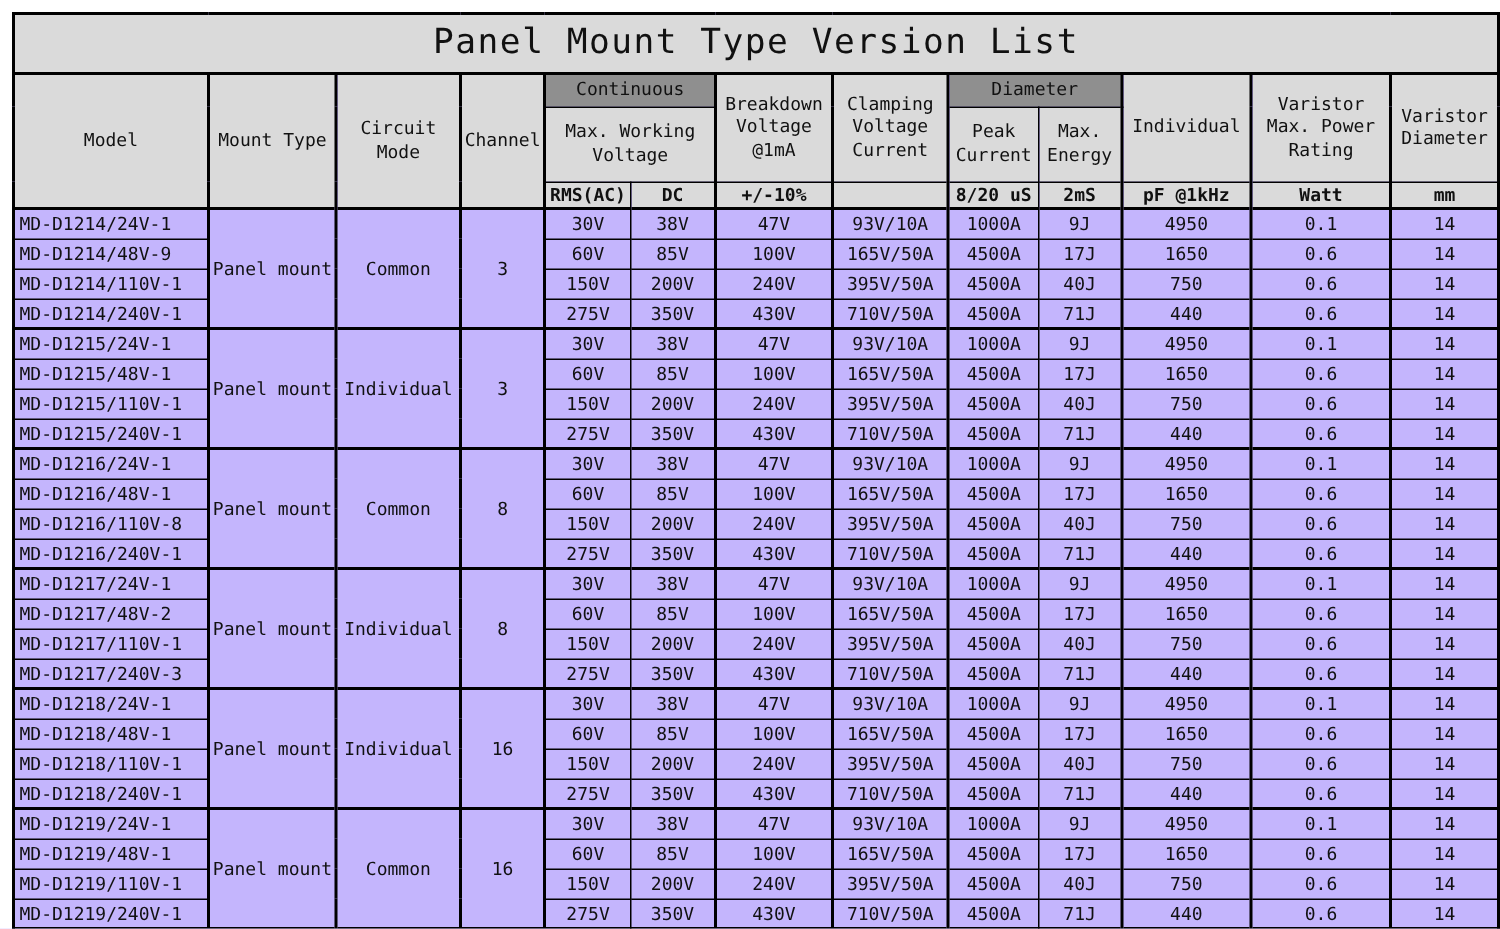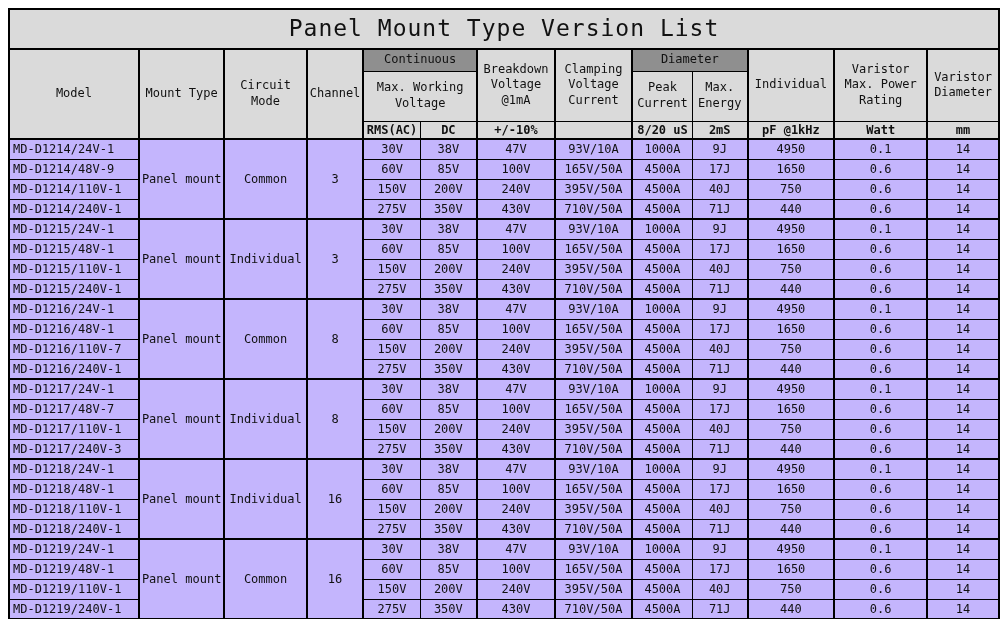--- a/index.html
+++ b/index.html
@@ -198,21 +198,21 @@
         <td class="center">85V</td>
         <td class="center bl2">100V</td>
         <td class="center bl2">165V/50A</td>
         <td class="center bl2">4500A</td>
         <td class="center">17J</td>
         <td class="center bl2">1650</td>
         <td class="center bl2">0.6</td>
         <td class="center bl2">14</td>
       </tr>
       <tr>
-        <td class="model">MD-D1216/110V-7</td>
+        <td class="model">MD-D1216/110V-8</td>
         <td class="center bl2">150V</td>
         <td class="center">200V</td>
         <td class="center bl2">240V</td>
         <td class="center bl2">395V/50A</td>
         <td class="center bl2">4500A</td>
         <td class="center">40J</td>
         <td class="center bl2">750</td>
         <td class="center bl2">0.6</td>
         <td class="center bl2">14</td>
       </tr>
@@ -237,21 +237,21 @@
         <td class="center gt">38V</td>
         <td class="center gt bl2">47V</td>
         <td class="center gt bl2">93V/10A</td>
         <td class="center gt bl2">1000A</td>
         <td class="center gt">9J</td>
         <td class="center gt bl2">4950</td>
         <td class="center gt bl2">0.1</td>
         <td class="center gt bl2">14</td>
       </tr>
       <tr>
-        <td class="model">MD-D1217/48V-7</td>
+        <td class="model">MD-D1217/48V-2</td>
         <td class="center bl2">60V</td>
         <td class="center">85V</td>
         <td class="center bl2">100V</td>
         <td class="center bl2">165V/50A</td>
         <td class="center bl2">4500A</td>
         <td class="center">17J</td>
         <td class="center bl2">1650</td>
         <td class="center bl2">0.6</td>
         <td class="center bl2">14</td>
       </tr>

